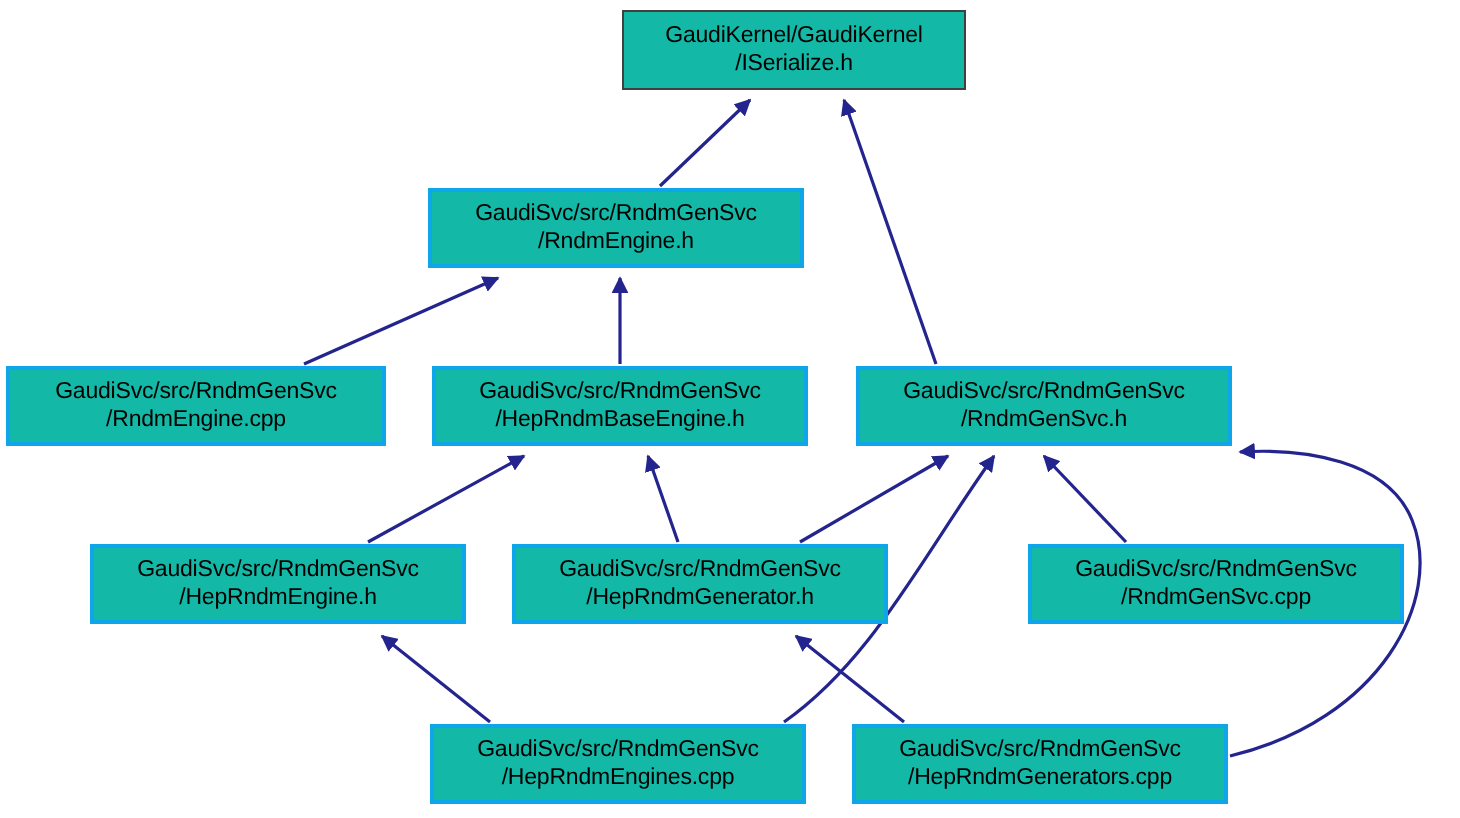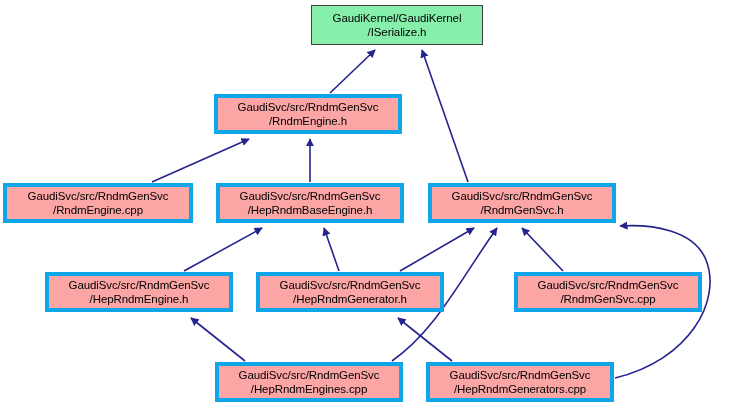--- a/index.html
+++ b/index.html
@@ -19,34 +19,34 @@
     position: absolute;
     left: 0;
     top: 0;
     width: 730px;
     height: 409px;
     pointer-events: none;
   }
   .node {
     position: absolute;
     box-sizing: border-box;
-    border: 4px solid #0ea5e9;
-    background: #fca5a5;
+    border: 2px solid #0ea5e9;
+    background: #14b8a6;
     display: flex;
     align-items: center;
     justify-content: center;
     text-align: center;
     font-size: 11.5px;
     line-height: 14px;
     color: #000000;
     letter-spacing: -0.1px;
     z-index: 2;
   }
   .node.root {
-    background: #86efac;
+    background: #14b8a6;
     border: 1px solid #404040;
   }
   .node .label {
     display: block;
     white-space: pre-line;
     padding: 0 3px;
   }
 </style>
 </head>
 <body>

